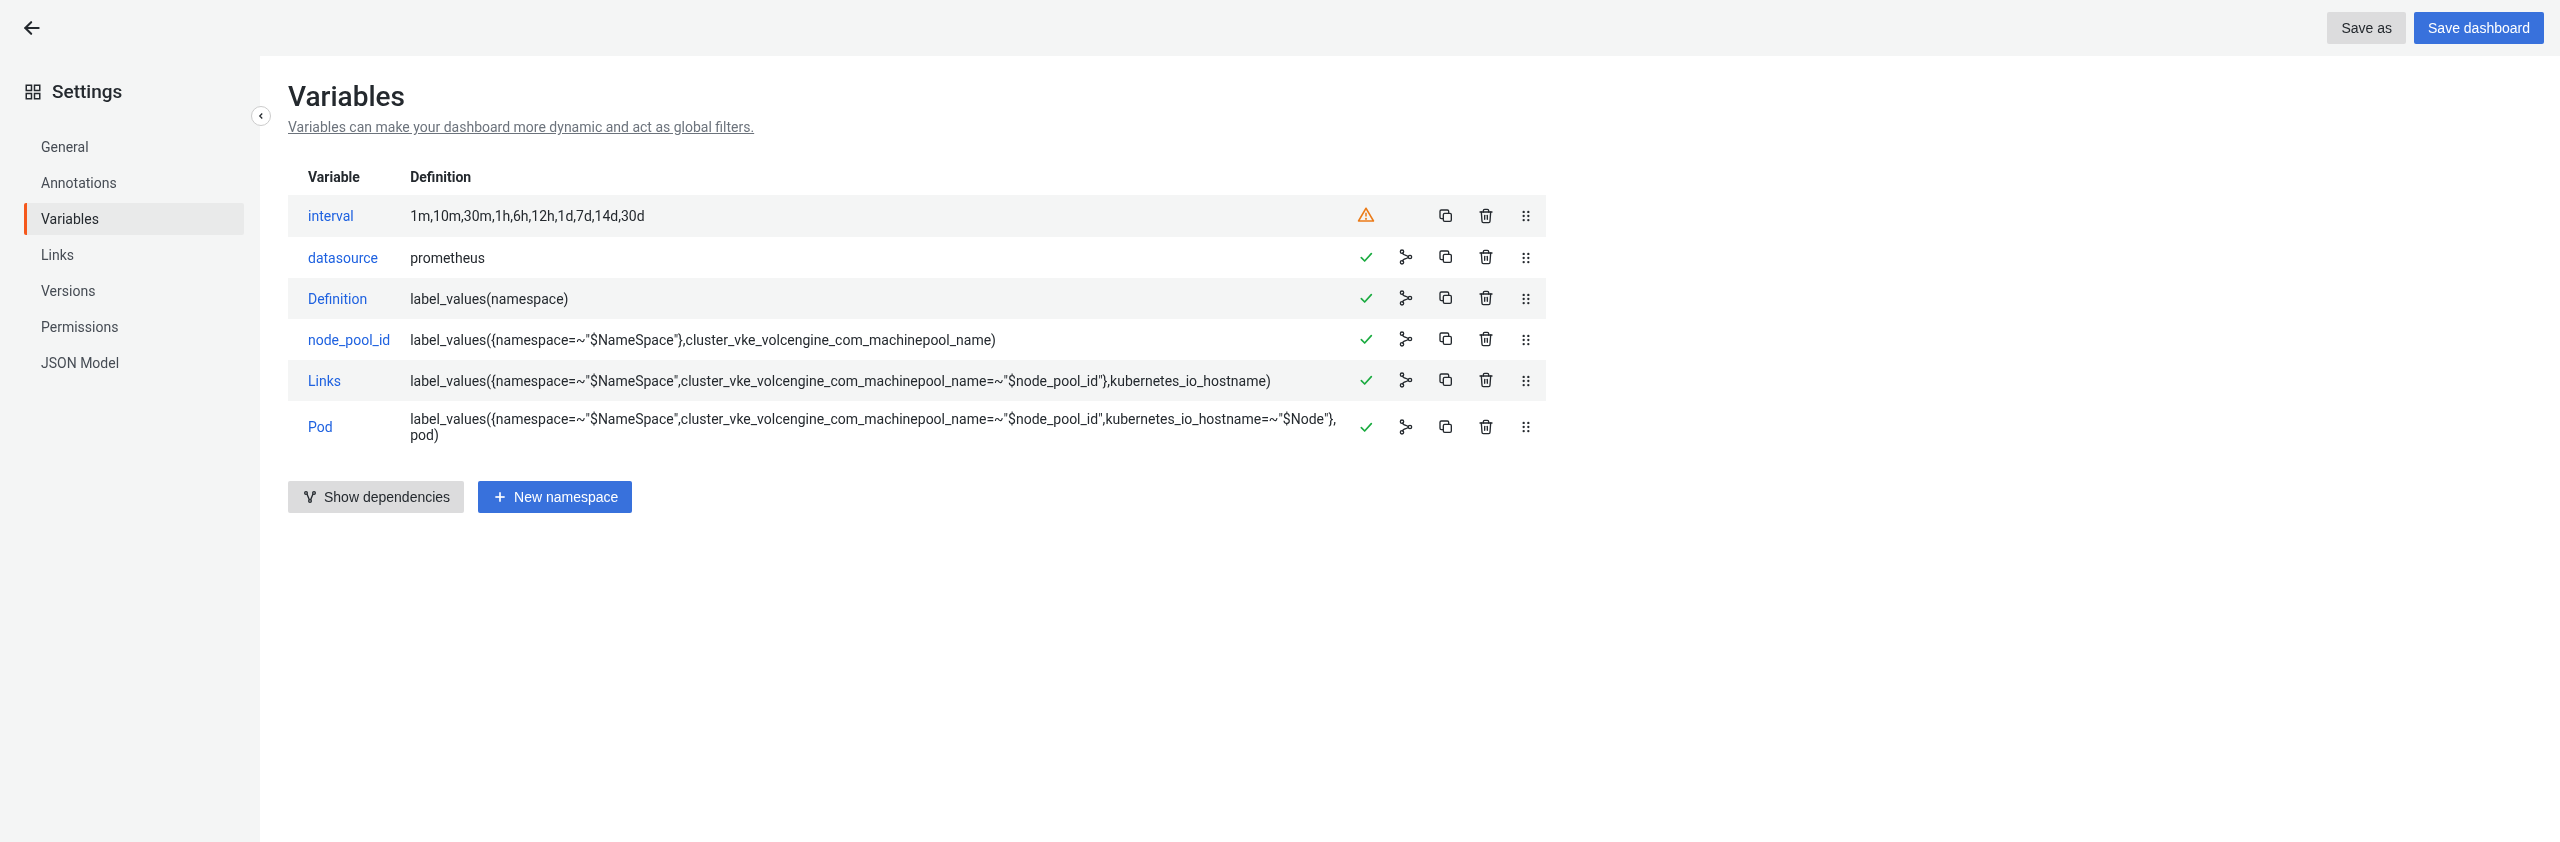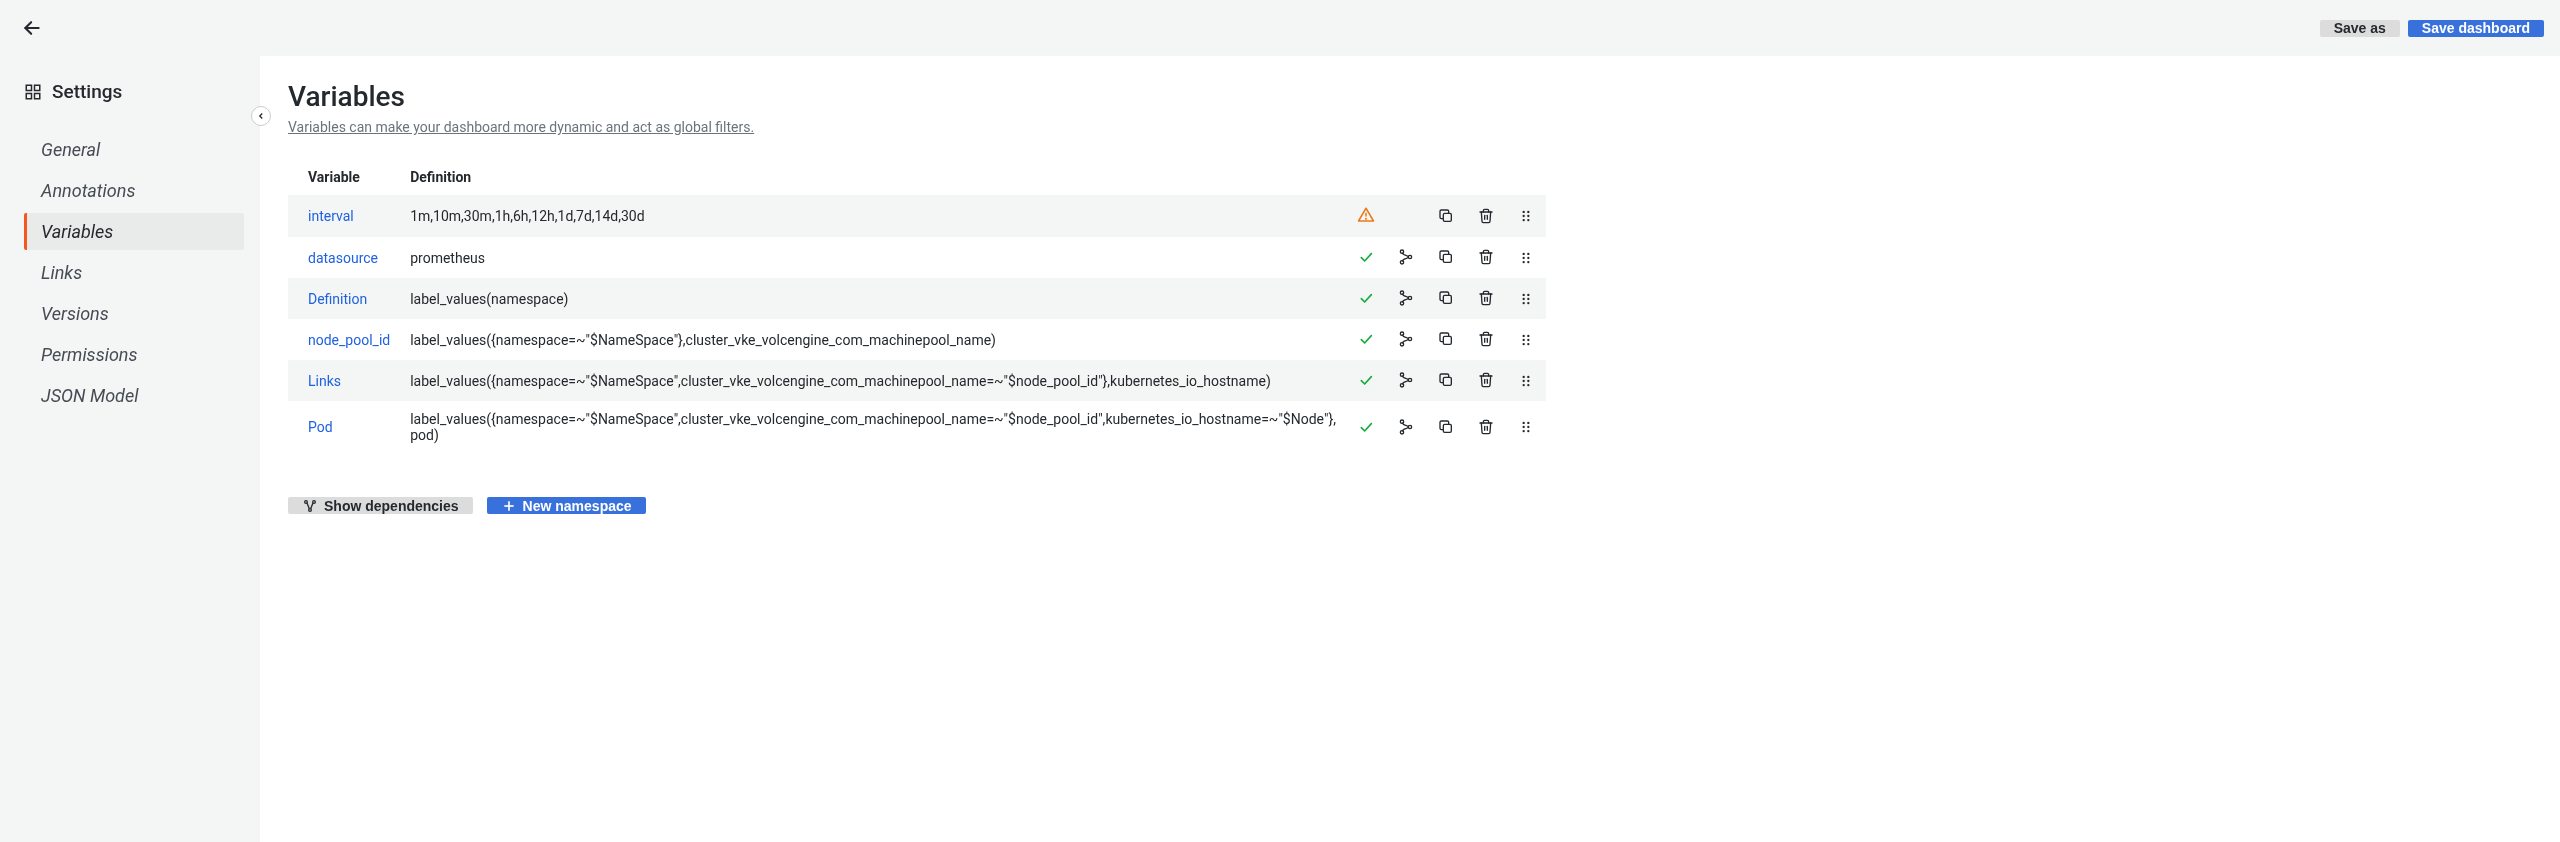--- a/index.html
+++ b/index.html
@@ -16,29 +16,28 @@
   display: flex;
   align-items: center;
   justify-content: space-between;
   padding: 8px 16px;
   height: 56px;
 }
 .back-btn { width: 32px; height: 32px; display: flex; align-items: center; justify-content: center; cursor: pointer; }
 .topbar-right { display: flex; gap: 8px; }
 .btn {
   height: 17px;
-  padding: 8px 14px;
+  padding: 16px 14px;
   border: none;
   border-radius: 2px;
   font-size: 14px;
   cursor: pointer;
   display: inline-flex;
   align-items: center;
   gap: 6px;
-  font-weight: bold;
 }
 .btn-secondary { background: #dcdcdd; color: #24292e; }
 .btn-primary { background: #3871dc; color: #ffffff; }
 .layout { display: flex; position: relative; }
 .sidebar {
   width: 260px;
   flex-shrink: 0;
   padding: 24px 16px 24px 24px;
 }
 .settings-header {
@@ -49,23 +48,22 @@
   font-weight: 500;
   margin-bottom: 28px;
 }
 .nav-list { list-style: none; }
 .nav-item {
   padding: 8px 14px;
   margin-bottom: 4px;
   border-radius: 2px;
   cursor: pointer;
   color: #464c54;
-  font-size: 18px;
+  font-size: 14px;
   border-left: 3px solid transparent;
-  font-style: italic;
 }
 .nav-item.active {
   background: #e9eaea;
   border-left: 3px solid #f5581c;
   color: #24292e;
   font-weight: 400;
 }
 .collapse-handle {
   position: absolute;
   left: 251px;
@@ -109,21 +107,21 @@
 .col-def { width: auto; }
 .col-status { width: 44px; text-align: center; }
 .col-net { width: 36px; text-align: center; }
 .col-dup { width: 36px; text-align: center; }
 .col-del { width: 36px; text-align: center; }
 .col-drag { width: 36px; text-align: center; cursor: grab; }
 
 .icon-btn { cursor: pointer; display: inline-flex; align-items: center; justify-content: center; width: 20px; height: 20px; }
 svg { display: block; }
 
-.footer-btns { display: flex; gap: 14px; margin-top: 44px; }
+.footer-btns { display: flex; gap: 14px; margin-top: 28px; }
 </style>
 </head>
 <body>
 
 <div class="topbar">
   <div class="back-btn">
     <svg width="20" height="20" viewBox="0 0 24 24" fill="none" stroke="#24292e" stroke-width="2.5" stroke-linecap="round" stroke-linejoin="round">
         <line x1="20" y1="12" x2="4" y2="12"></line>
         <polyline points="11 5 4 12 11 19"></polyline>
       </svg>

